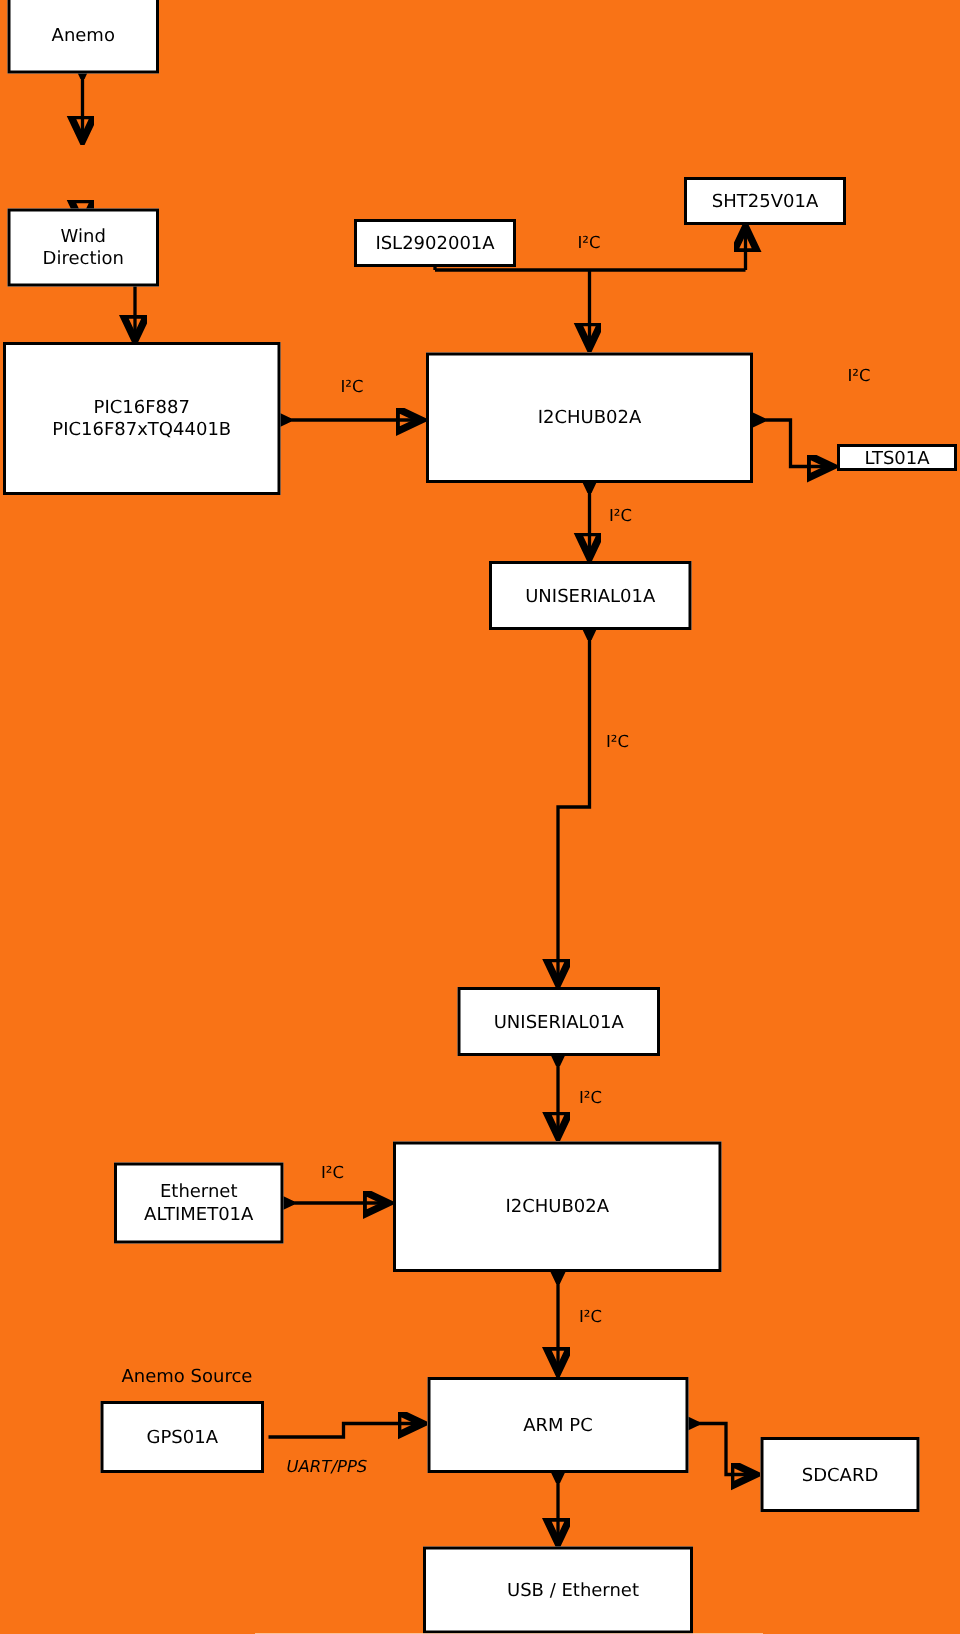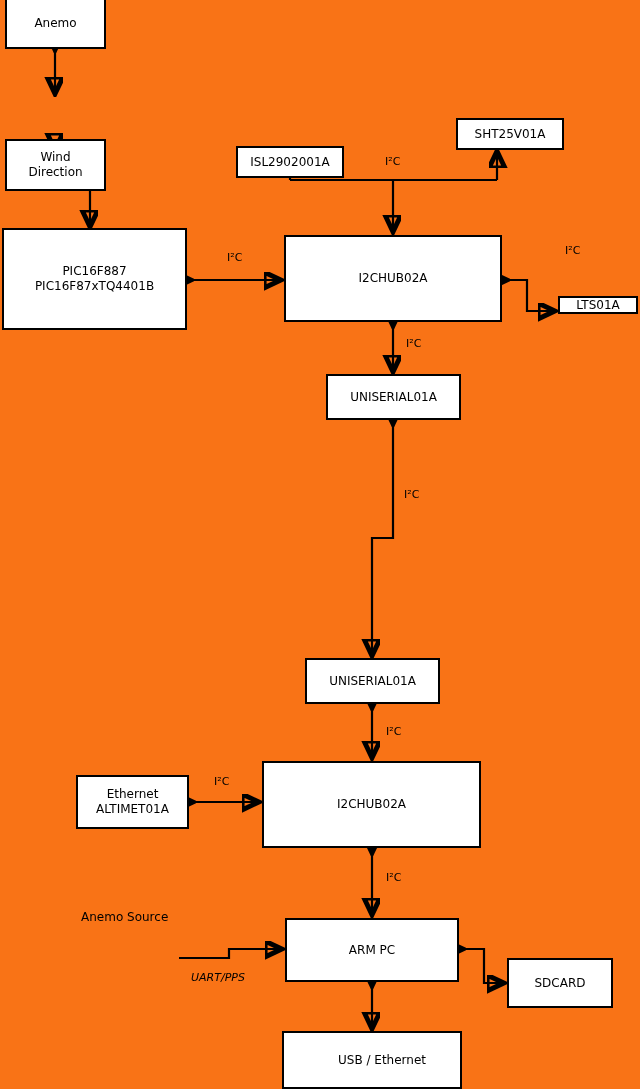--- a/index.html
+++ b/index.html
@@ -149,20 +149,23 @@
 
   <div class="node" style="left:76px; top:775px; width:113px; height:54px;">
     <span class="node-label">Ethernet
 ALTIMET01A</span>
   </div>
 
   <div class="node" style="left:262px; top:761px; width:219px; height:87px;">
     <span class="node-label">I2CHUB02A</span>
   </div>
 
+  <div class="node" style="left:67px; top:934px; width:109px; height:48px;">
+    <span class="node-label">GPS01A</span>
+  </div>
 
   <div class="node" style="left:285px; top:918px; width:174px; height:64px;text-align:right;">
     <span class="node-label">ARM PC</span>
   </div>
 
   <div class="node" style="left:507px; top:958px; width:106px; height:50px;">
     <span class="node-label">SDCARD</span>
   </div>
 
   <div class="node" style="left:282px; top:1031px; width:180px; height:58px;padding-left:20px;">

